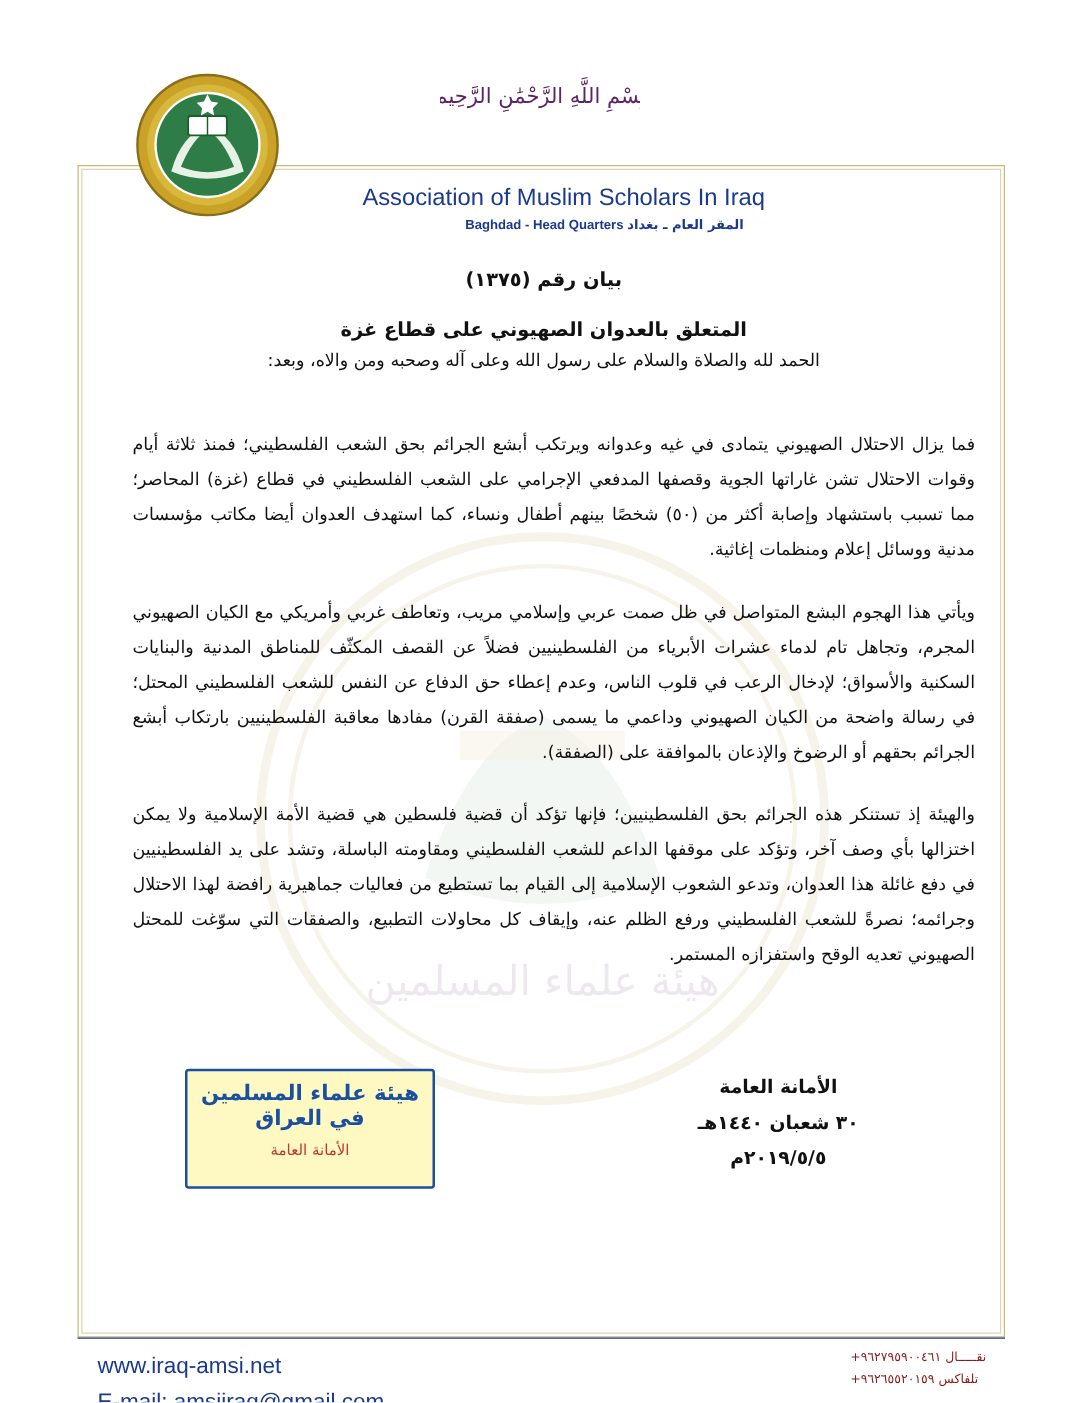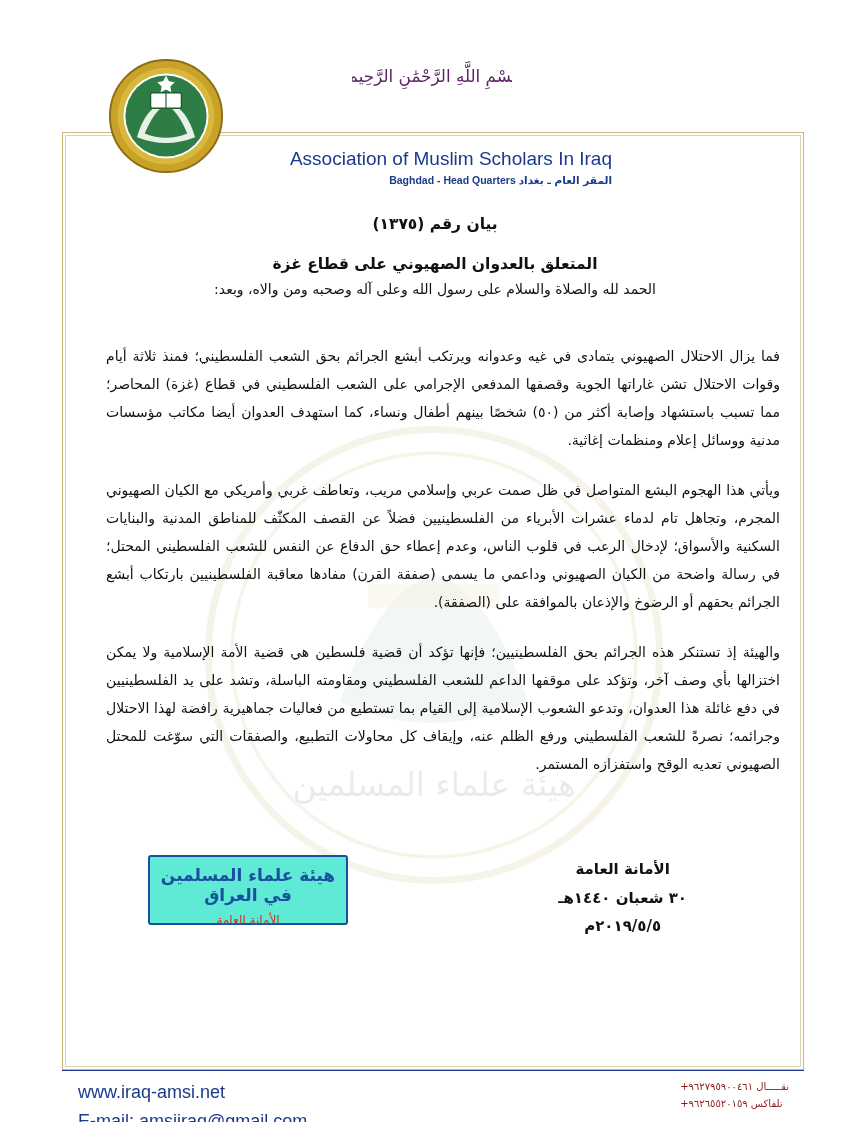--- a/index.html
+++ b/index.html
@@ -87,21 +87,21 @@
     font-family: "Liberation Sans", sans-serif;
     font-size: 19px;
     font-weight: normal;
     color: #1b3a8c;
     white-space: nowrap;
     direction: ltr;
     text-align: right;
   }
   .org-sub {
     position: absolute;
-    right: 255px;
+    right: 272px;
     top: 174px;
     font-family: "Liberation Sans", sans-serif;
     font-size: 10.5px;
     font-weight: bold;
     color: #1b3a8c;
     white-space: nowrap;
     direction: ltr;
     text-align: center;
   }
   .org-sub .ar {
@@ -157,24 +157,24 @@
     font-size: 15px;
     line-height: 1.9;
     color: #111;
     font-weight: bold;
   }
   .stamp {
     position: absolute;
     left: 148px;
     top: 855px;
     width: 200px;
-    height: 70px;
+    height: 96px;
     border: 2px solid #1b4fa0;
     border-radius: 3px;
-    background: #5eead4;
+    background: #fef9c3;
     text-align: center;
     box-sizing: border-box;
     padding-top: 8px;
   }
   .stamp .stamp-ar {
     font-family: "DejaVu Sans", sans-serif;
     font-size: 17px;
     font-weight: bold;
     color: #1b4fa0;
     direction: rtl;

